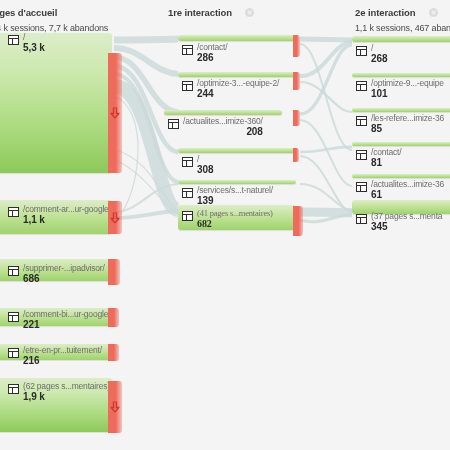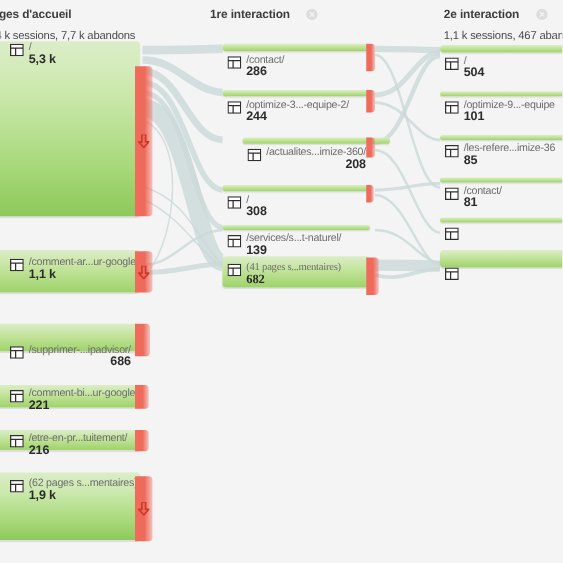--- a/index.html
+++ b/index.html
@@ -223,21 +223,21 @@
       </span>
     </div>
   </div>
   <div class="dropoff" style="left:108px; top:201px; width:14px; height:33px;">
     <svg class="arrow" viewBox="0 0 9 11">
       <path d="M3,0 L6,0 L6,6 L8.5,6 L4.5,10.5 L0.5,6 L3,6 Z" fill="none" stroke="#d0372a" stroke-width="1.3"></path>
     </svg>
   </div>
 
   <div class="node" style="left:-14px; top:259px; width:126px; height:22px;">
-    <div class="node-row node-label inside" style="top:16px;text-align:right;">
+    <div class="node-row node-label inside" style="top:5px;">
       <svg class="page-icon" viewBox="0 0 11 10">
         <rect x="0" y="0" width="11" height="10" fill="#2f2f2f"></rect>
         <rect x="1" y="1" width="9" height="2" fill="#ffffff"></rect>
         <rect x="1" y="4" width="3" height="5" fill="#ffffff"></rect>
         <rect x="5" y="4" width="5" height="5" fill="#ffffff"></rect>
       </svg>
       <span class="lbl-text">
         <span class="lbl-path">/supprimer-...ipadvisor/</span>
         <span class="lbl-count">686</span>
       </span>
@@ -322,21 +322,21 @@
         <rect x="5" y="4" width="5" height="5" fill="#ffffff"></rect>
       </svg>
       <span class="lbl-text">
         <span class="lbl-path">/optimize-3...-equipe-2/</span>
         <span class="lbl-count">244</span>
       </span>
     </div>
   </div>
   <div class="dropoff" style="left:293px; top:72px; width:7px; height:18px;"></div>
 
-  <div class="node" style="left:194px; top:110px; width:118px; height:5px;text-align:right;">
+  <div class="node" style="left:164px; top:110px; width:118px; height:5px;text-align:right;">
     <div class="node-row node-label inside" style="top:7px; margin-left:4px;">
       <svg class="page-icon" viewBox="0 0 11 10">
         <rect x="0" y="0" width="11" height="10" fill="#2f2f2f"></rect>
         <rect x="1" y="1" width="9" height="2" fill="#ffffff"></rect>
         <rect x="1" y="4" width="3" height="5" fill="#ffffff"></rect>
         <rect x="5" y="4" width="5" height="5" fill="#ffffff"></rect>
       </svg>
       <span class="lbl-text">
         <span class="lbl-path">/actualites...imize-360/</span>
         <span class="lbl-count">208</span>
@@ -395,21 +395,21 @@
   <div class="node" style="left:352px; top:36px; width:104px; height:6px;">
     <div class="node-row node-label inside" style="top:8px; margin-left:4px;">
       <svg class="page-icon" viewBox="0 0 11 10">
         <rect x="0" y="0" width="11" height="10" fill="#2f2f2f"></rect>
         <rect x="1" y="1" width="9" height="2" fill="#ffffff"></rect>
         <rect x="1" y="4" width="3" height="5" fill="#ffffff"></rect>
         <rect x="5" y="4" width="5" height="5" fill="#ffffff"></rect>
       </svg>
       <span class="lbl-text">
         <span class="lbl-path">/</span>
-        <span class="lbl-count">504</span>
+        <span class="lbl-count">268</span>
       </span>
     </div>
   </div>
 
   <div class="node" style="left:352px; top:73px; width:104px; height:4px;">
     <div class="node-row node-label inside" style="top:6px; margin-left:4px;">
       <svg class="page-icon" viewBox="0 0 11 10">
         <rect x="0" y="0" width="11" height="10" fill="#2f2f2f"></rect>
         <rect x="1" y="1" width="9" height="2" fill="#ffffff"></rect>
         <rect x="1" y="4" width="3" height="5" fill="#ffffff"></rect>
@@ -453,27 +453,35 @@
   </div>
 
   <div class="node" style="left:352px; top:174px; width:104px; height:4px;">
     <div class="node-row node-label inside" style="top:6px; margin-left:4px;">
       <svg class="page-icon" viewBox="0 0 11 10">
         <rect x="0" y="0" width="11" height="10" fill="#2f2f2f"></rect>
         <rect x="1" y="1" width="9" height="2" fill="#ffffff"></rect>
         <rect x="1" y="4" width="3" height="5" fill="#ffffff"></rect>
         <rect x="5" y="4" width="5" height="5" fill="#ffffff"></rect>
       </svg>
+      <span class="lbl-text">
+        <span class="lbl-path">/actualites...imize-36</span>
+        <span class="lbl-count">61</span>
+      </span>
     </div>
   </div>
 
   <div class="node" style="left:352px; top:200px; width:104px; height:14px;">
     <div class="node-row node-label inside" style="top:12px; margin-left:4px;">
       <svg class="page-icon" viewBox="0 0 11 10">
         <rect x="0" y="0" width="11" height="10" fill="#2f2f2f"></rect>
         <rect x="1" y="1" width="9" height="2" fill="#ffffff"></rect>
         <rect x="1" y="4" width="3" height="5" fill="#ffffff"></rect>
         <rect x="5" y="4" width="5" height="5" fill="#ffffff"></rect>
       </svg>
+      <span class="lbl-text">
+        <span class="lbl-path">(37 pages s...menta</span>
+        <span class="lbl-count">345</span>
+      </span>
     </div>
   </div>
 
 </div>
 
 </body></html>

